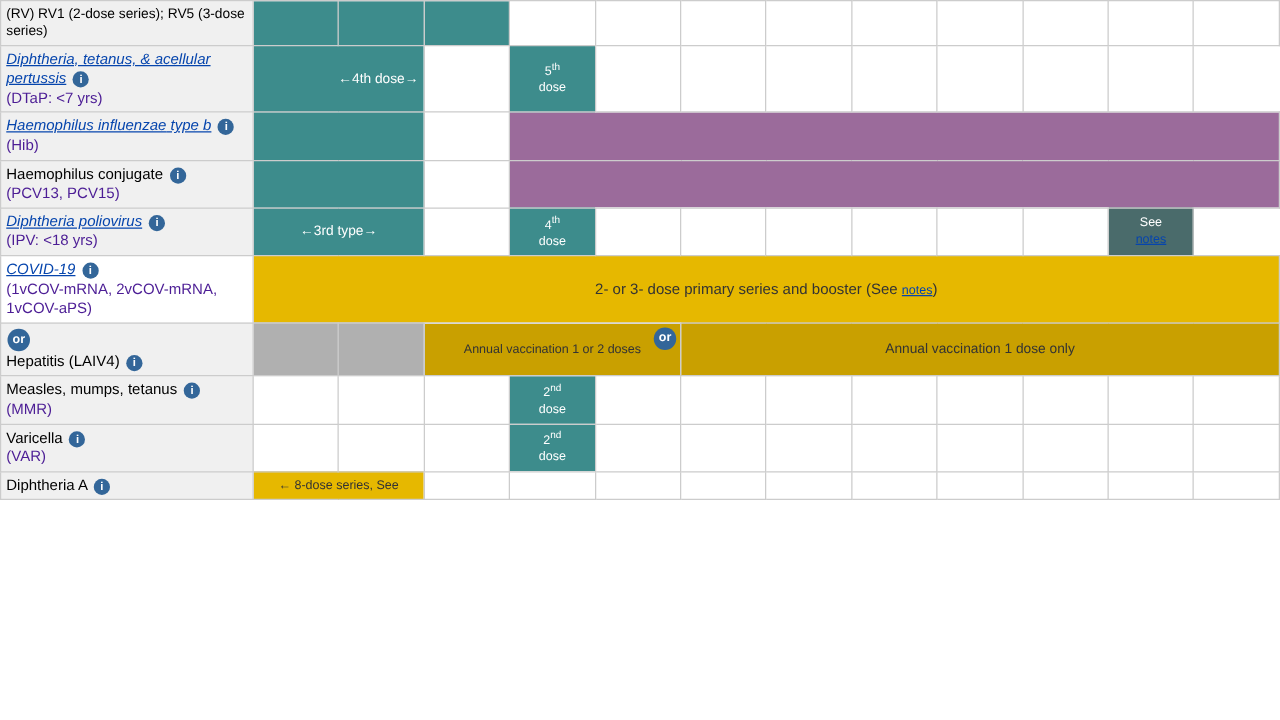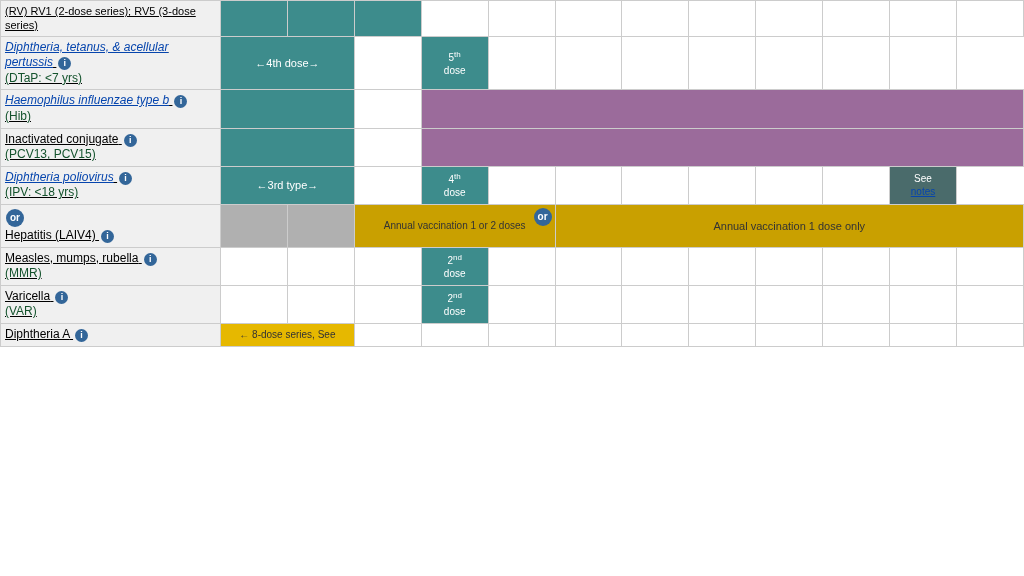--- a/index.html
+++ b/index.html
@@ -19,34 +19,33 @@
     }
 
     .schedule-table td, .schedule-table th {
       border: 1px solid #ccc;
       padding: 3px 4px;
       vertical-align: middle;
       line-height: 1.3;
     }
 
     .vaccine-name-col {
-      width: 220px;
+      width: 202px;
       background: #f0f0f0;
-      text-decoration: underline;
     }
 
     .vaccine-link {
       color: #0645ad;
       text-decoration: underline;
       font-style: italic;
       cursor: pointer;
     }
 
     .vaccine-sub {
-      color: #14532d;
+      color: #4c1d95;
       font-style: normal;
     }
 
     .info-icon {
       display: inline-block;
       width: 13px;
       height: 13px;
       background: #336699;
       color: white;
       border-radius: 50%;
@@ -110,21 +109,21 @@
     <td style="background:#fff;"></td>
   </tr>
 
   <tr>
     <td class="vaccine-name-col">
       <span class="vaccine-link">Diphtheria, tetanus, &amp; acellular pertussis</span>
       <span class="info-icon">i</span><br>
       <span class="vaccine-sub">(DTaP: &lt;7 yrs)</span>
     </td>
 
-    <td colspan="2" style="background:#3d8c8c; color:#fff; text-align:center; font-size:11px;">
+    <td colspan="2" style="background:#3d8c8c; color:#fff; text-align:right; font-size:11px;">
       <span>←4th dose→</span>
     </td>
 
     <td style="background:#fff;"></td>
 
     <td style="background:#3d8c8c; color:#fff; text-align:center; font-size:10px;">
       <span>5<sup>th</sup><br>dose</span>
     </td>
 
     <td style="background:#fff;"></td>
@@ -142,21 +141,21 @@
       <span class="info-icon">i</span><br>
       <span class="vaccine-sub">(Hib)</span>
     </td>
     <td colspan="2" style="background:#3d8c8c;"></td>
     <td style="background:#fff;"></td>
     <td colspan="9" style="background:#9b6b9b;"></td>
   </tr>
 
   <tr>
     <td class="vaccine-name-col">
-      <span>Inactivated conjugate</span>
+      <span>Haemophilus conjugate</span>
       <span class="info-icon">i</span><br>
       <span class="vaccine-sub">(PCV13, PCV15)</span>
     </td>
     <td colspan="2" style="background:#3d8c8c;"></td>
     <td style="background:#fff;"></td>
     <td colspan="9" style="background:#9b6b9b;"></td>
   </tr>
 
   <tr>
     <td class="vaccine-name-col">
@@ -176,20 +175,30 @@
     <td style="background:#fff;"></td>
     <td style="background:#fff;"></td>
     <td style="background:#fff;"></td>
     <td style="background:#fff;"></td>
     <td style="background:#4a6b6b; color:#fff; text-align:center; font-size:10px;">
       <span>See</span><br>
       <span class="see-notes">notes</span>
     </td>
   </tr>
 
+  <tr>
+    <td class="vaccine-name-col" style="background:#fff;">
+      <span class="vaccine-link">COVID-19</span>
+      <span class="info-icon">i</span><br>
+      <span class="vaccine-sub">(1vCOV-mRNA, 2vCOV-mRNA, 1vCOV-aPS)</span>
+    </td>
+    <td colspan="12" style="background:#e6b800; color:#333; text-align:center; font-size:12px; padding: 8px;">
+      <span>2- or 3- dose primary series and booster (See </span><span class="see-notes">notes</span><span>)</span>
+    </td>
+  </tr>
 
 
   <tr>
     <td class="vaccine-name-col">
       <span class="or-badge">or</span><br>
       <span>Hepatitis (LAIV4)</span>
       <span class="info-icon">i</span>
     </td>
 
     <td style="background:#b0b0b0;"></td>
@@ -200,21 +209,21 @@
       <span>Annual vaccination 1 or 2 doses</span>
     </td>
 
     <td colspan="7" style="background:#c9a000; color:#333; text-align:center; font-size:11px;">
       <span>Annual vaccination 1 dose only</span>
     </td>
   </tr>
 
   <tr>
     <td class="vaccine-name-col">
-      <span>Measles, mumps, rubella</span>
+      <span>Measles, mumps, tetanus</span>
       <span class="info-icon">i</span><br>
       <span class="vaccine-sub">(MMR)</span>
     </td>
     <td style="background:#fff;"></td>
     <td style="background:#fff;"></td>
     <td style="background:#fff;"></td>
     <td style="background:#3d8c8c; color:#fff; text-align:center; font-size:10px;">
       <span>2<sup>nd</sup><br>dose</span>
     </td>
     <td style="background:#fff;"></td>

